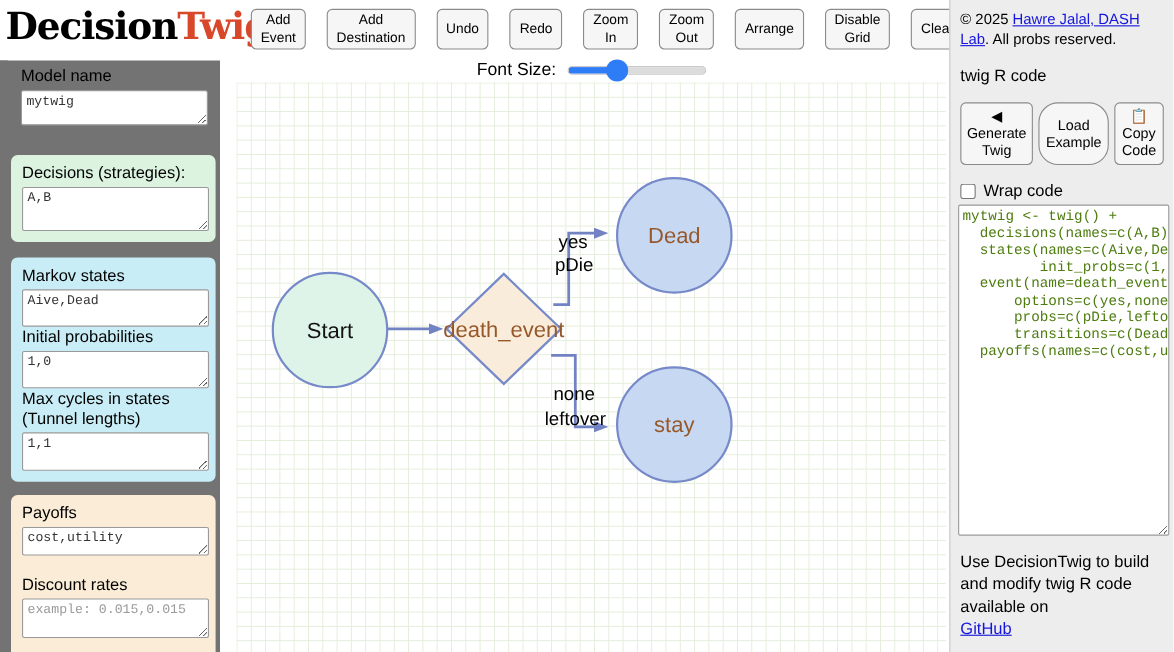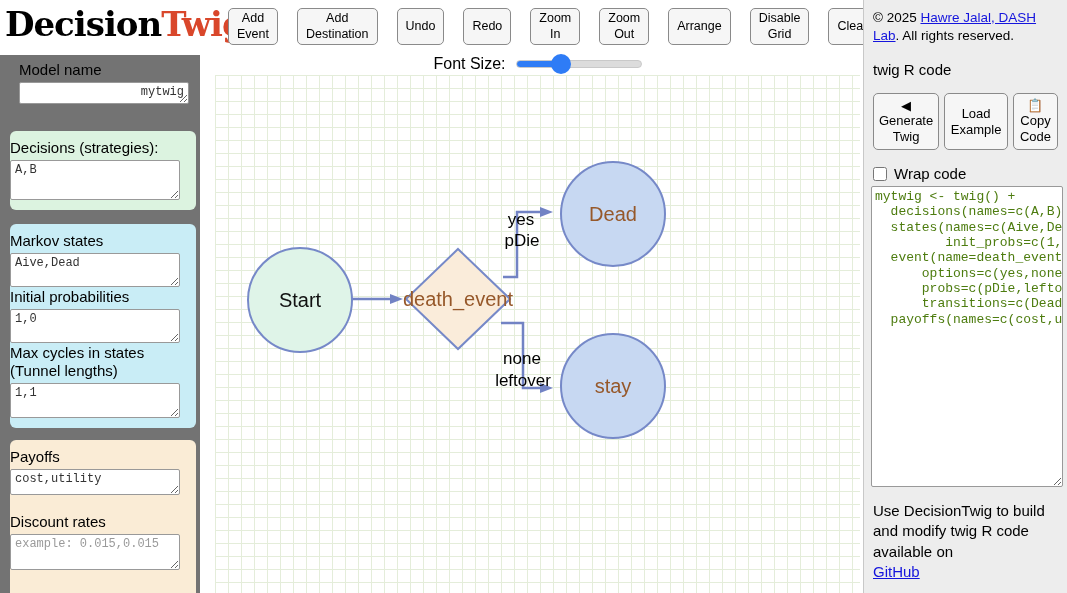--- a/index.html
+++ b/index.html
@@ -26,21 +26,21 @@
     background:#737373; border-left:7px solid #737373; overflow:hidden;
   }
   .sb-label { font-size:15px; color:#000; margin-bottom:3px; line-height:1.2; }
   .sb-textarea {
     display:block; width:170px; background:#fff; border:1px solid #999; border-radius:2px;
     font-family:"Liberation Mono", monospace; font-size:12px; color:#333;
     padding:2px 4px; resize:both; overflow:hidden;
   }
   .sb-textarea::placeholder { color:#9a9a9a; }
   .sec-plain { padding:6px 0 0 12px; }
-  .sb-block { margin:0 4px 0 3px; border-radius:6px; padding:8px 0 10px 0; }
+  .sb-block { margin:0 4px 0 3px; border-radius:6px; padding:8px 0 10px 10px; }
   .block-green { margin-top:27px; background:#dcf3e0; }
   .block-cyan  { margin-top:14px; background:#c9edf6; }
   .block-tan   { margin-top:12px; background:#faecd6; min-height:160px; }
   .sb-field { margin-bottom:1px; }
   .sb-field:last-child { margin-bottom:0; }
   
   .fontrow { position:absolute; left:215px; top:53px; width:645px; height:22px; display:flex; align-items:center; justify-content:center; gap:10px; }
   .fontrow .fs-label { font-size:16px; }
   input[type=range] { -webkit-appearance:none; appearance:none; width:126px; height:20px; background:transparent; cursor:pointer; }
   input[type=range]::-webkit-slider-runnable-track {
@@ -71,21 +71,21 @@
   .copyright a, .rp-footer a { color:#1515dd; text-decoration:underline; }
   .rp-heading { margin-top:17px; font-weight:normal; font-size:15px; }
   .rp-buttons { margin-top:15px; display:flex; gap:5px; }
   .rp-btn {
     background:#f6f6f6; border:1px solid #8a8a8a; border-radius:5px; cursor:pointer;
     height:57px; padding:3px 5px; font-family:"Liberation Sans", sans-serif; font-size:13px; line-height:1.2;
     display:flex; flex-direction:column; align-items:center; justify-content:center;
     text-align:center; white-space:pre-line; color:#000;
   }
   .rp-btn .btn-icon { font-size:13px; line-height:1.1; }
-  .btn-gen { width:67px; } .btn-load { width:67px; } .btn-copy { width:47px; }
+  .btn-gen { width:67px; } .btn-load { width:67px;border-radius:18px; } .btn-copy { width:47px; }
   .wrap-row { margin-top:15px; display:flex; align-items:center; gap:7px; font-size:15px; }
   .wrap-row input { width:14px; height:14px; }
   .code-area {
     margin-top:4px; margin-left:-2px; width:192px; height:301px;
     background:#fff; border:1px solid #999; border-radius:2px;
     font-family:"Liberation Mono", monospace; font-size:13px; line-height:1.18; color:#4d7c0f;
     padding:2px 3px; resize:both; overflow:hidden; white-space:pre;
   }
   .rp-footer { margin-top:11px; font-size:15px; line-height:1.35; }
   .rp-footer a { display:block; width:max-content; }
@@ -114,21 +114,21 @@
       <button class="tb-btn">Clear</button>
       <button class="tb-btn">Generate
 Code ▶</button>
     </div>
   </div>
 
   <div class="sidebar">
 
     <div class="sec-plain">
       <div class="sb-label">Model name</div>
-      <textarea class="sb-textarea" style="height: 22px; text-align: right;" spellcheck="false">mytwig</textarea>
+      <textarea class="sb-textarea" style="height: 32px;" spellcheck="false">mytwig</textarea>
     </div>
 
     <div class="sb-block block-green">
       <div class="sb-field">
         <div class="sb-label">Decisions (strategies):</div>
         <textarea class="sb-textarea" style="height: 40px;" spellcheck="false">A,B</textarea>
       </div>
     </div>
 
     <div class="sb-block block-cyan">
@@ -196,21 +196,21 @@
       </g>
 
       <text class="edge-label" x="306" y="150" text-anchor="middle">yes</text>
       <text class="edge-label" x="307" y="171" text-anchor="middle">pDie</text>
       <text class="edge-label" x="307" y="289" text-anchor="middle">none</text>
       <text class="edge-label" x="308" y="311" text-anchor="middle">leftover</text>
     </svg>
   </div>
 
   <div class="right-panel">
-    <div class="copyright"><span>© 2025 </span><a href="#">Hawre Jalal, DASH Lab</a><span>. All rights reserved.</span></div>
+    <div class="copyright"><span>© 2025 </span><a href="#">Hawre Jalal, DASH Lab</a><span>. All probs reserved.</span></div>
 
     <div class="rp-heading">twig R code</div>
 
     <div class="rp-buttons">
       <button class="rp-btn btn-gen">
         <span class="btn-icon">◀</span>
         <span>Generate
 Twig</span>
       </button>
       <button class="rp-btn btn-load">

